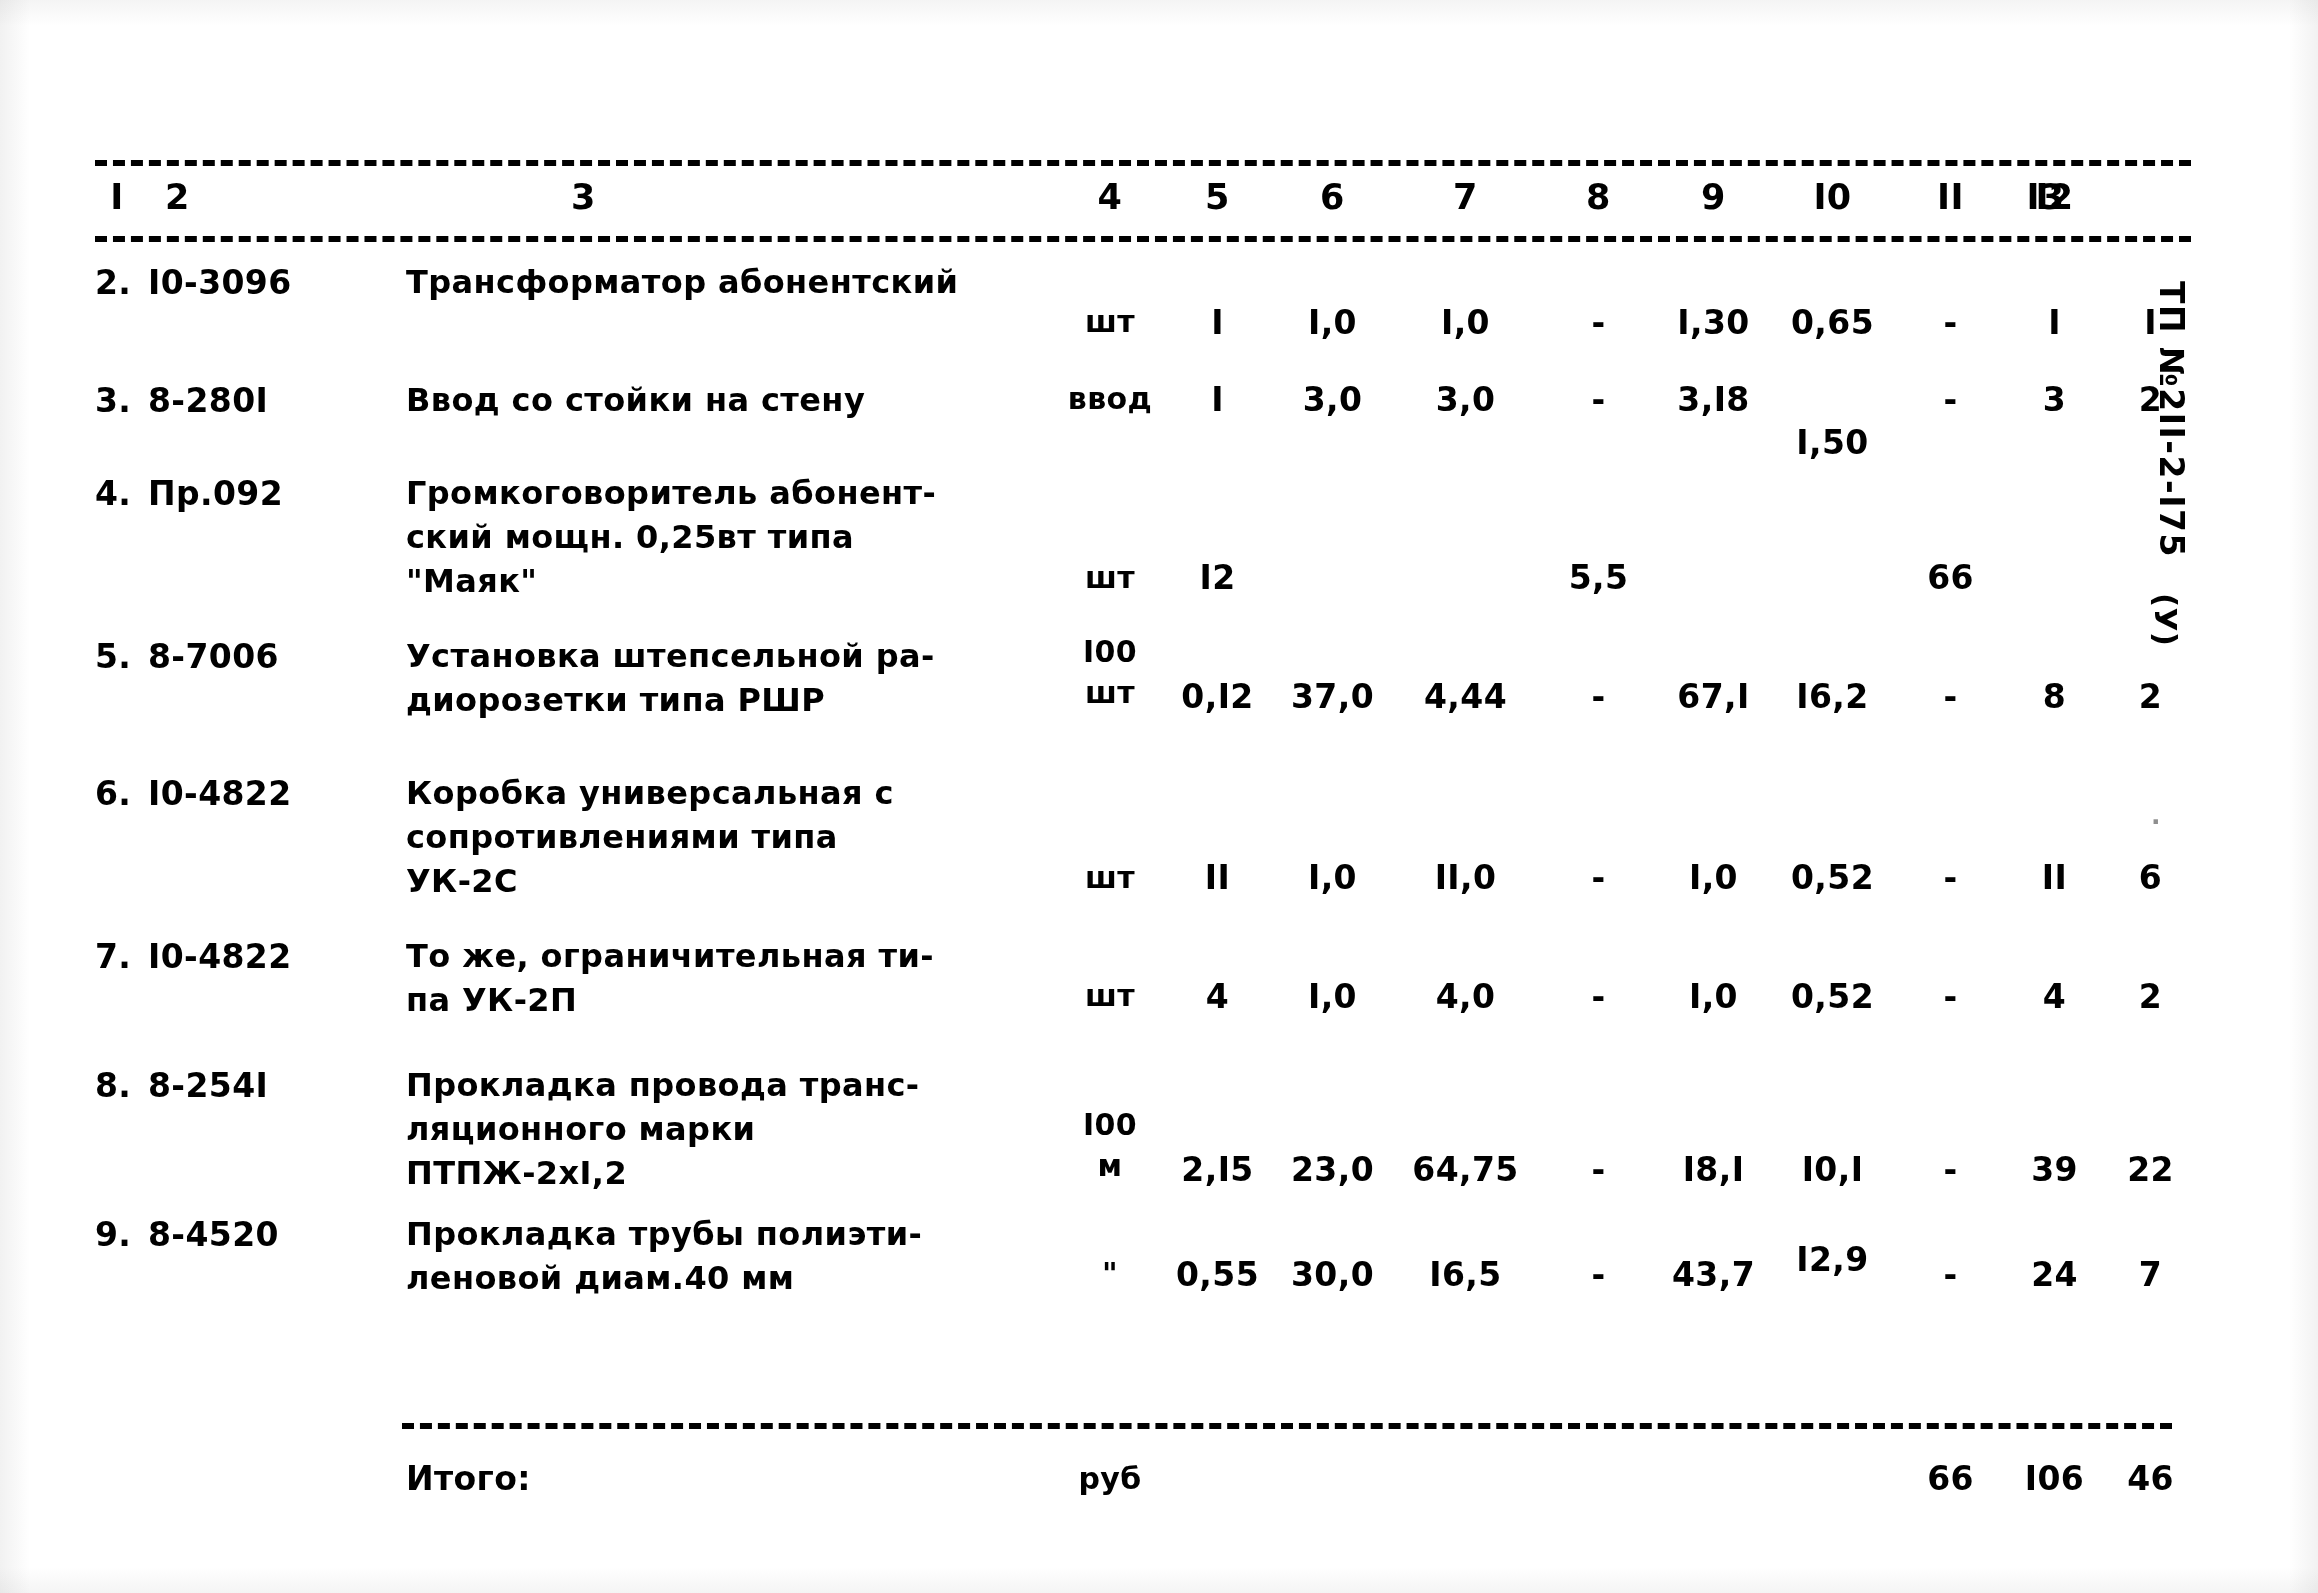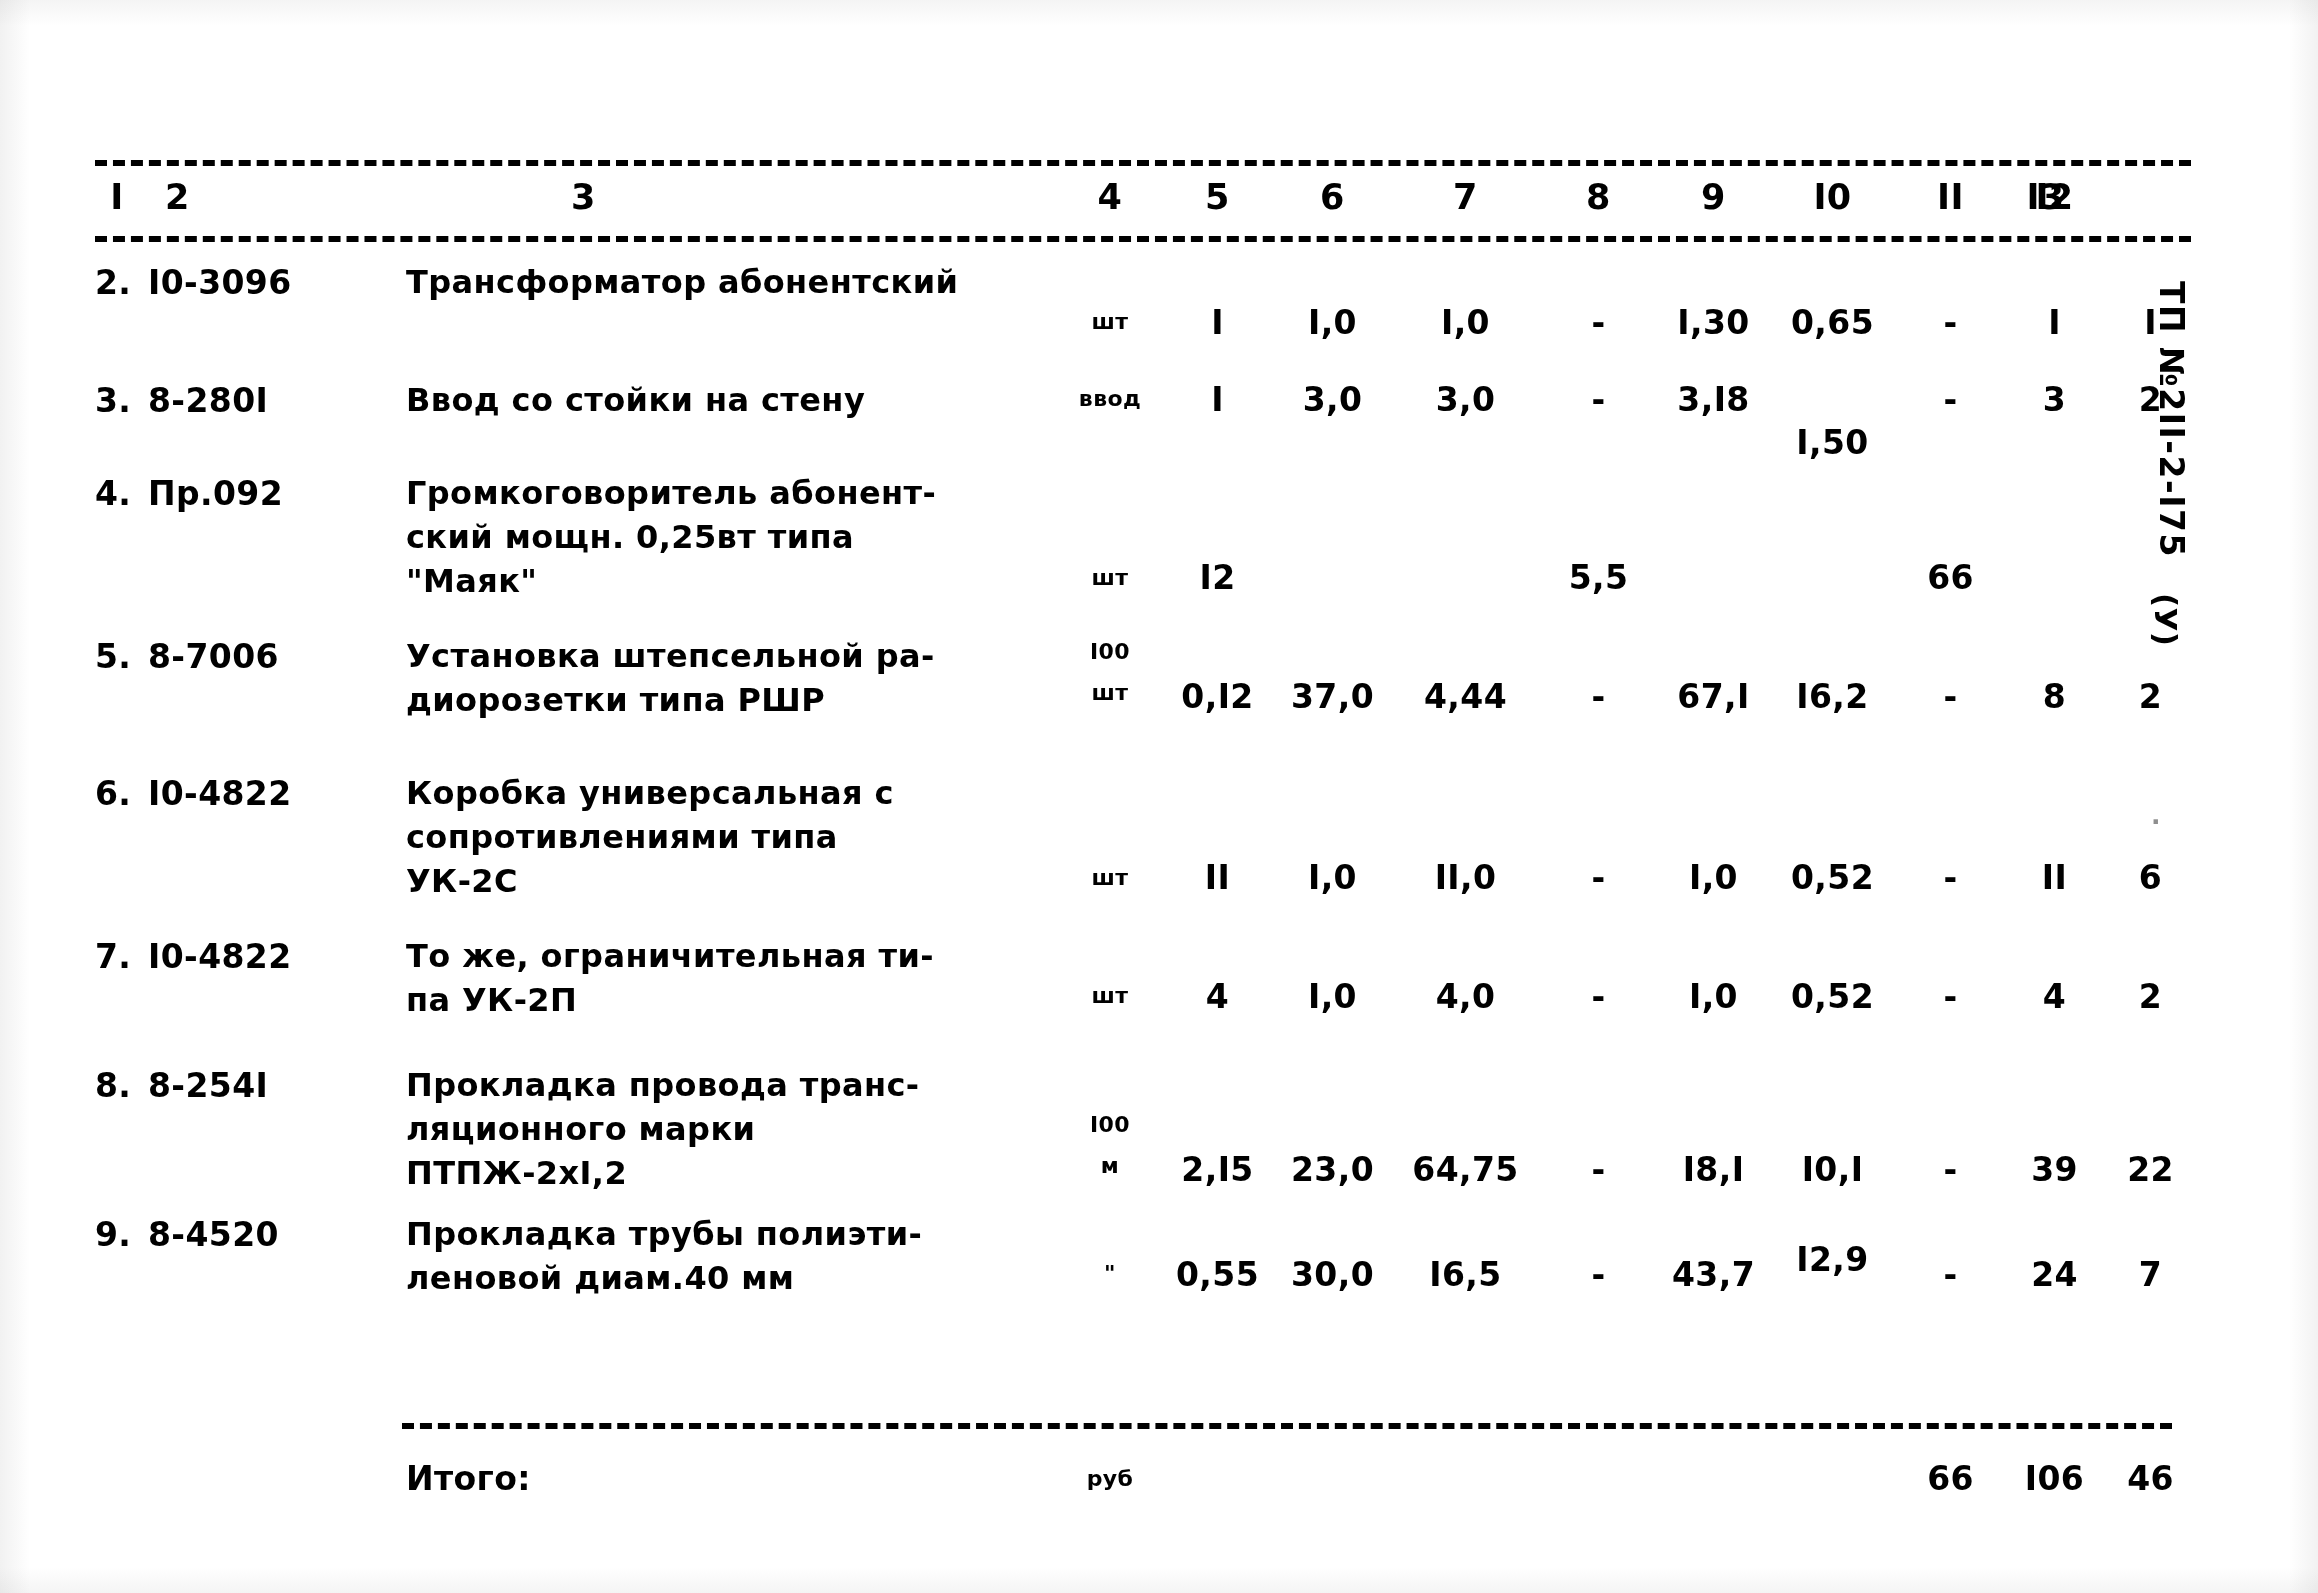--- a/index.html
+++ b/index.html
@@ -77,21 +77,21 @@
 
   .data-row {
     position: absolute;
     left: 0;
     width: 2096px;
   }
 
   .c-num   { position: absolute; left: 0px;    width: 44px;  text-align: left;   font-size: 33px; line-height: 46px; }
   .c-code  { position: absolute; left: 53px;   width: 200px; text-align: left;   font-size: 33px; line-height: 46px; }
   .c-desc  { position: absolute; left: 311px;  width: 593px; text-align: left;   font-size: 32px; line-height: 44px; }
-  .c-unit  { position: absolute; width: 96px;               text-align: center; font-size: 22px; line-height: 41px; }
+  .c-unit  { position: absolute; width: 96px;               text-align: center; font-size: 30px; line-height: 41px; }
   .c-val   { position: absolute; width: 111px;               text-align: center; font-size: 33px; line-height: 46px; }
 
   .unit-stack { display: block; }
   .unit-stack span { display: block; }
 
   
   .col4  { left: 967px; }
   .col5  { left: 1067px; }
   .col6  { left: 1182px; }
   .col7  { left: 1315px; }

